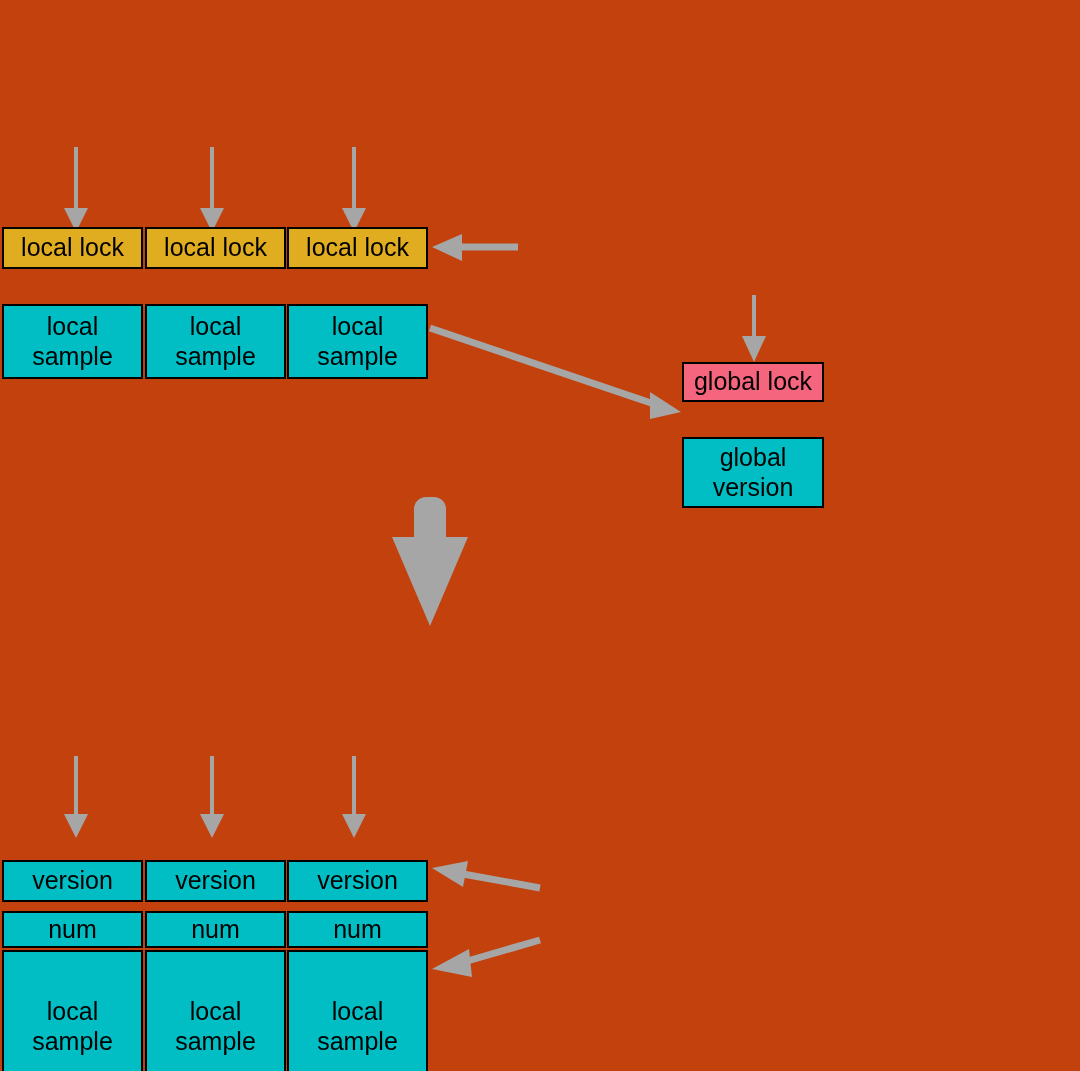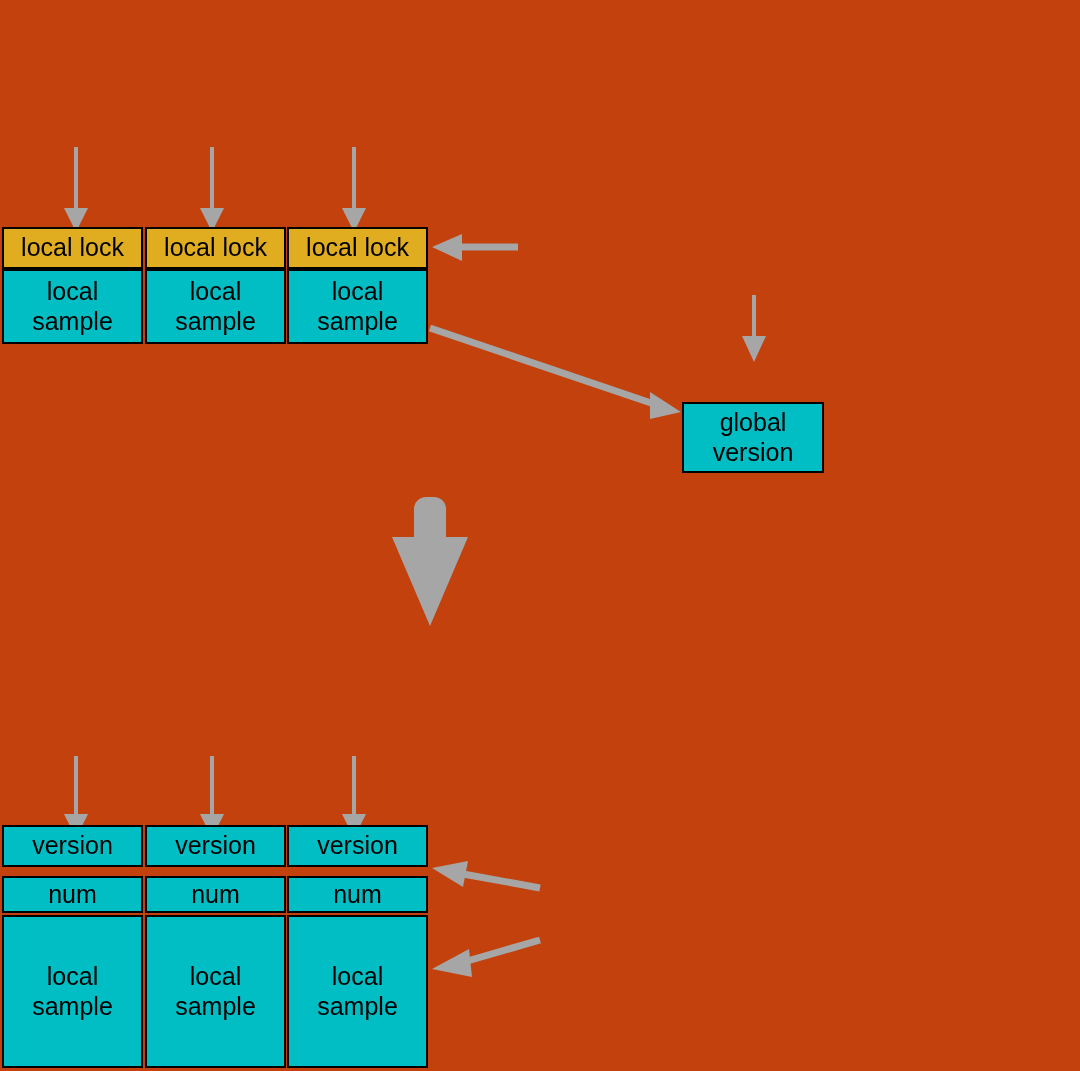--- a/index.html
+++ b/index.html
@@ -30,21 +30,21 @@
     display: flex;
     align-items: center;
     justify-content: center;
     text-align: center;
     color: #000000;
     font-size: 25px;
     line-height: 1.18;
     white-space: pre-line;
   }
   .lock-band { background: #e0ac20; }
-  .teal { background: #00bec4; }
+  .teal { background: #00bec4; margin-top: 35px; }
   .pink { background: #f5657e; }
 
   
   .top-col-0 { left: 2px; }
   .top-col-1 { left: 145px; }
   .top-col-2 { left: 287px; }
   .top-lock {
     top: 227px;
     width: 141px;
     height: 42px;
@@ -163,20 +163,21 @@
 sample</div>
 
   <div class="box lock-band top-lock top-col-1">local lock</div>
   <div class="box teal top-sample top-col-1">local
 sample</div>
 
   <div class="box lock-band top-lock top-col-2">local lock</div>
   <div class="box teal top-sample top-col-2">local
 sample</div>
 
+  <div class="box pink global-lock">global lock</div>
   <div class="box teal global-sample">global
 version</div>
 
   <div class="box teal bot-version bot-col-0">version</div>
   <div class="box teal bot-num bot-col-0">num</div>
   <div class="box teal bot-sample bot-col-0">local
 sample</div>
 
   <div class="box teal bot-version bot-col-1">version</div>
   <div class="box teal bot-num bot-col-1">num</div>

